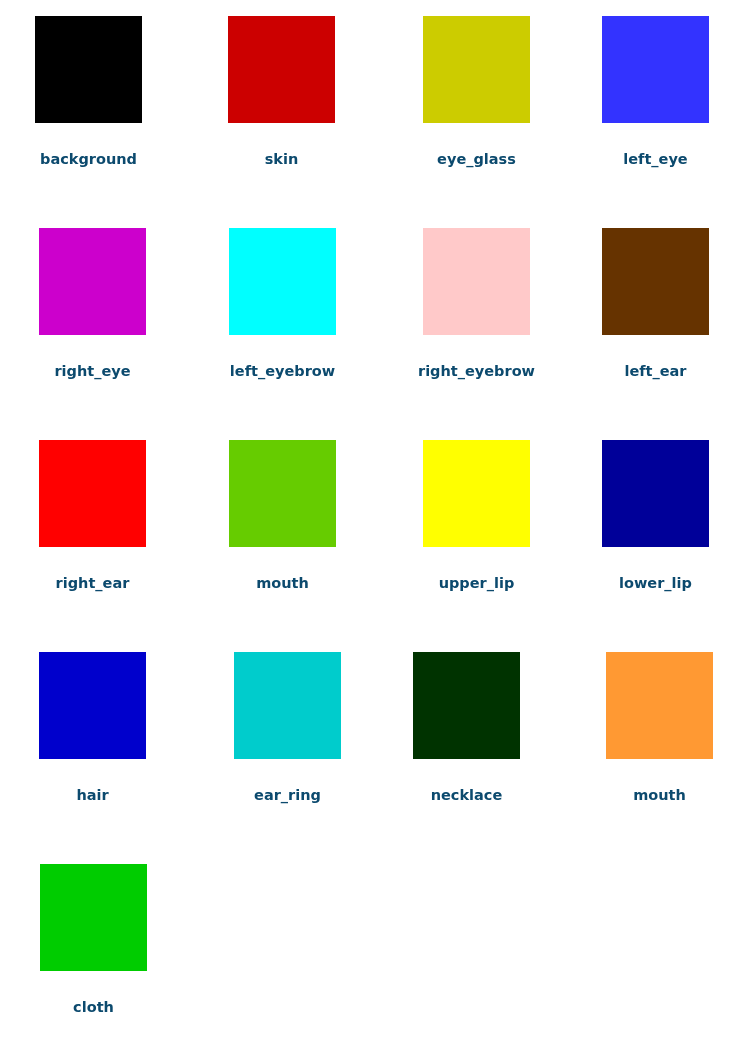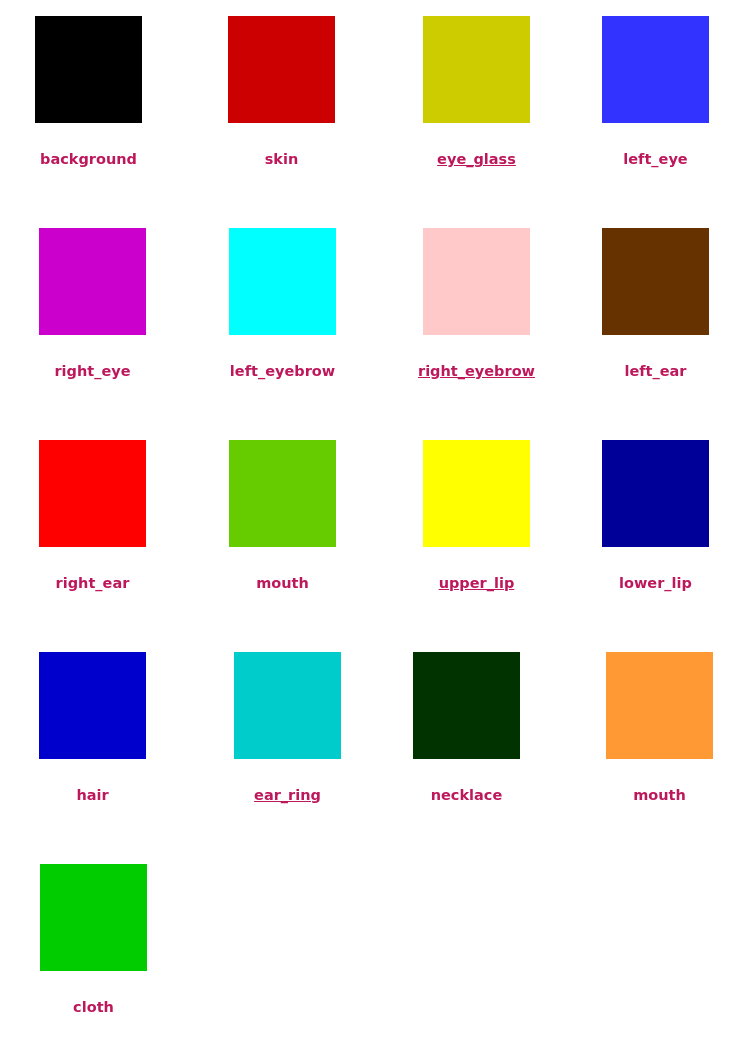--- a/index.html
+++ b/index.html
@@ -37,31 +37,31 @@
     width: 107px;
     height: 107px;
     margin-top: 10px;
     display: block;
     flex: none;
   }
   .swatch-label {
     margin-top: 29px;
     font-size: 14.5px;
     font-weight: bold;
-    color: #be185d;
+    color: #0c4a6e;
     line-height: 1;
     text-align: center;
     white-space: nowrap;
     letter-spacing: 0px;
   }
   
   .col-0 .swatch, .col-0 .swatch-label { transform: translateX(-6px); }
   .col-1 .swatch, .col-1 .swatch-label { transform: translateX(-2px); text-align: right; }
   .col-2 .swatch, .col-2 .swatch-label { transform: translateX(-1px); }
-  .col-3 .swatch, .col-3 .swatch-label { transform: translateX(4px); text-decoration: underline; }
+  .col-3 .swatch, .col-3 .swatch-label { transform: translateX(4px); }
 </style>
 </head>
 <body>
 
 <div id="legend-grid">
     <div class="legend-cell col-0">
       <div class="swatch" style="background-color: rgb(0, 0, 0);"></div>
       <div class="swatch-label">background</div>
     </div>
     <div class="legend-cell col-1">

